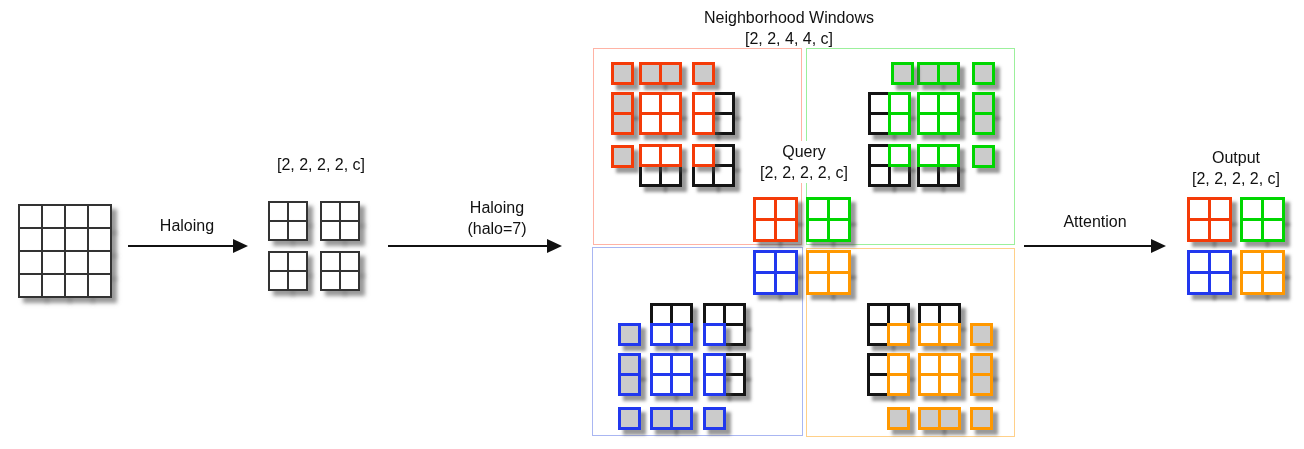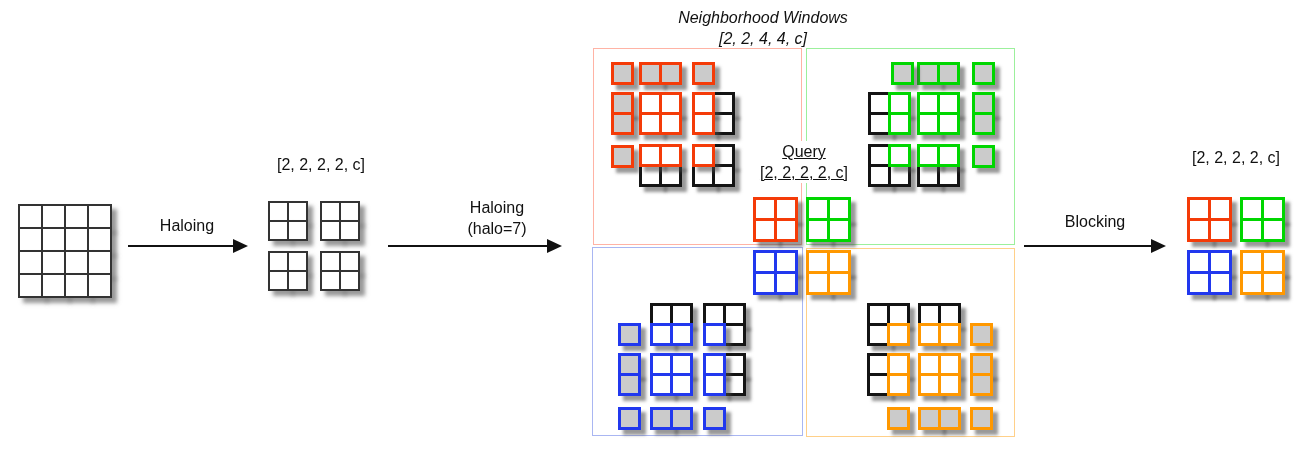--- a/index.html
+++ b/index.html
@@ -2,21 +2,21 @@
 <html><head>
 <meta charset="utf-8">
 <style>
   html,body{margin:0;padding:0;background:#ffffff;}
   #canvas{
     position:relative;width:1304px;height:449px;background:#ffffff;overflow:hidden;
     font-family:"Liberation Sans",sans-serif;color:#111;
   }
   .lbl{position:absolute;text-align:center;font-size:16px;line-height:21px;white-space:nowrap;}
   .lbl .l2{font-size:16px;}
-  .qlabel{background:#ffffff;z-index:6;padding:0 2px;text-decoration:underline;}
+  .qlabel{background:#ffffff;z-index:6;padding:0 2px;}
   
   .arrow-line{position:absolute;height:2px;background:#111;}
   .arrow-head{position:absolute;width:0;height:0;border-top:7px solid transparent;border-bottom:7px solid transparent;border-left:15px solid #111;}
   
   .winbox{position:absolute;border:1px solid;z-index:0;}
   
   .cell{position:absolute;box-sizing:border-box;border-style:solid;background:#fff;}
   .cell-w{border-color:#333;z-index:2;box-shadow:5px 5px 4px rgba(70,70,70,.55);}
   .cell-k{border-color:#141414;z-index:3;box-shadow:5px 5px 3px rgba(70,70,70,.55);}
   .cell-c{z-index:4;box-shadow:5px 5px 3px rgba(70,70,70,.55);}
@@ -25,51 +25,52 @@
 </head>
 <body>
 
 <div id="canvas">
 
 
   <div class="lbl" style="left:246px;top:154px;width:150px;">
     <div class="l2">[2, 2, 2, 2, c]</div>
   </div>
 
-  <div class="lbl" style="left:638px;top:7px;width:250px;font-style:italic;">
+  <div class="lbl" style="left:664px;top:7px;width:250px;">
     <div>Neighborhood Windows</div>
     <div class="l2">[2, 2, 4, 4, c]</div>
   </div>
 
   <div class="lbl qlabel" style="left:744px;top:141px;width:116px;">
     <div>Query</div>
     <div class="l2">[2, 2, 2, 2, c]</div>
   </div>
 
   <div class="lbl" style="left:1176px;top:147px;width:120px;">
+    <div>Output</div>
     <div class="l2">[2, 2, 2, 2, c]</div>
   </div>
 
   <div>
     <div class="lbl" style="left:127px;top:215px;width:120px;">Haloing</div>
     <div class="arrow-line" style="left:128px;top:245px;width:106px;"></div>
     <div class="arrow-head" style="left:233px;top:239px;"></div>
   </div>
 
   <div>
     <div class="lbl" style="left:417px;top:197px;width:160px;">
       <div>Haloing</div>
       <div>(halo=7)</div>
     </div>
     <div class="arrow-line" style="left:388px;top:245px;width:160px;"></div>
     <div class="arrow-head" style="left:547px;top:239px;"></div>
   </div>
 
   <div>
-    <div class="lbl" style="left:1030px;top:211px;width:130px;">Blocking</div>
+    <div class="lbl" style="left:1030px;top:211px;width:130px;">Attention</div>
     <div class="arrow-line" style="left:1024px;top:245px;width:128px;"></div>
     <div class="arrow-head" style="left:1151px;top:239px;"></div>
   </div>
 
 <div class="cell cell-w" style="left: 18px; top: 204px; width: 25px; height: 25px; border-width: 2px;"></div>
     <div class="cell cell-w" style="left: 41px; top: 204px; width: 25px; height: 25px; border-width: 2px;"></div>
     <div class="cell cell-w" style="left: 64px; top: 204px; width: 25px; height: 25px; border-width: 2px;"></div>
     <div class="cell cell-w" style="left: 87px; top: 204px; width: 25px; height: 25px; border-width: 2px;"></div>
     <div class="cell cell-w" style="left: 18px; top: 227px; width: 25px; height: 25px; border-width: 2px;"></div>
     <div class="cell cell-w" style="left: 41px; top: 227px; width: 25px; height: 25px; border-width: 2px;"></div>

